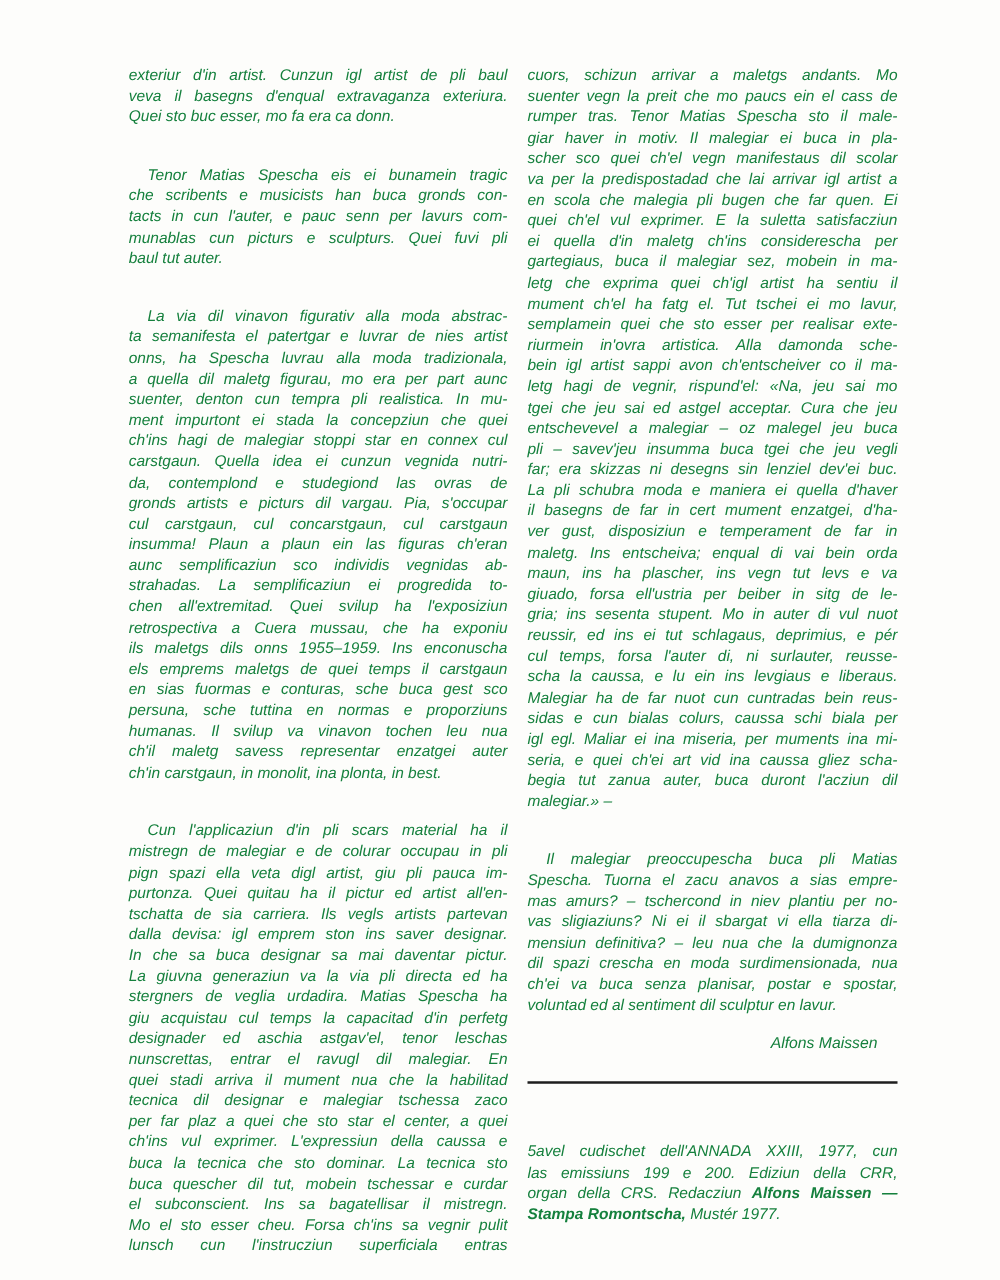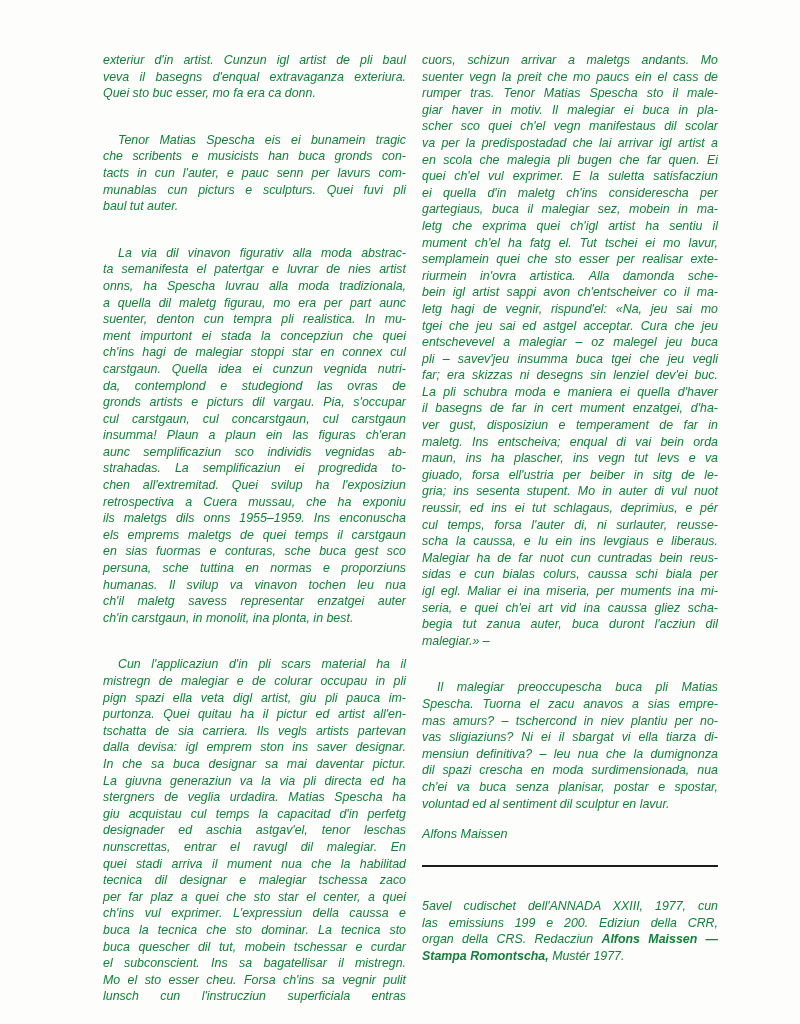--- a/index.html
+++ b/index.html
@@ -24,30 +24,31 @@
   .col-left  { left: 103px; width: 303px; }
   .col-right { left: 422px; width: 296px; }
   .para { margin: 0 0 18px 0; }
   .para:last-child { margin-bottom: 0; }
   .line { text-align: justify; text-align-last: justify; white-space: normal; }
   .line.endline { text-align-last: auto; }
   .line.indent { text-indent: 15px; margin-top: 30px; }
   .signature {
     margin-top: 14px;
     padding-right: 16px;
+    text-align: right;
     font-size: 12.6px;
     line-height: 16.6px;
   }
   .rule {
     margin-top: 22px;
     height: 2px;
     background: #1e1e1e;
   }
   .footer {
-    margin-top: 31px;
+    margin-top: 46px;
     font-size: 12.4px;
     line-height: 16.8px;
   }
   .footer .bold { font-weight: 700; }
 </style>
 </head>
 <body>
 
 <div class="page">
   <div class="col col-left" id="col-left">

